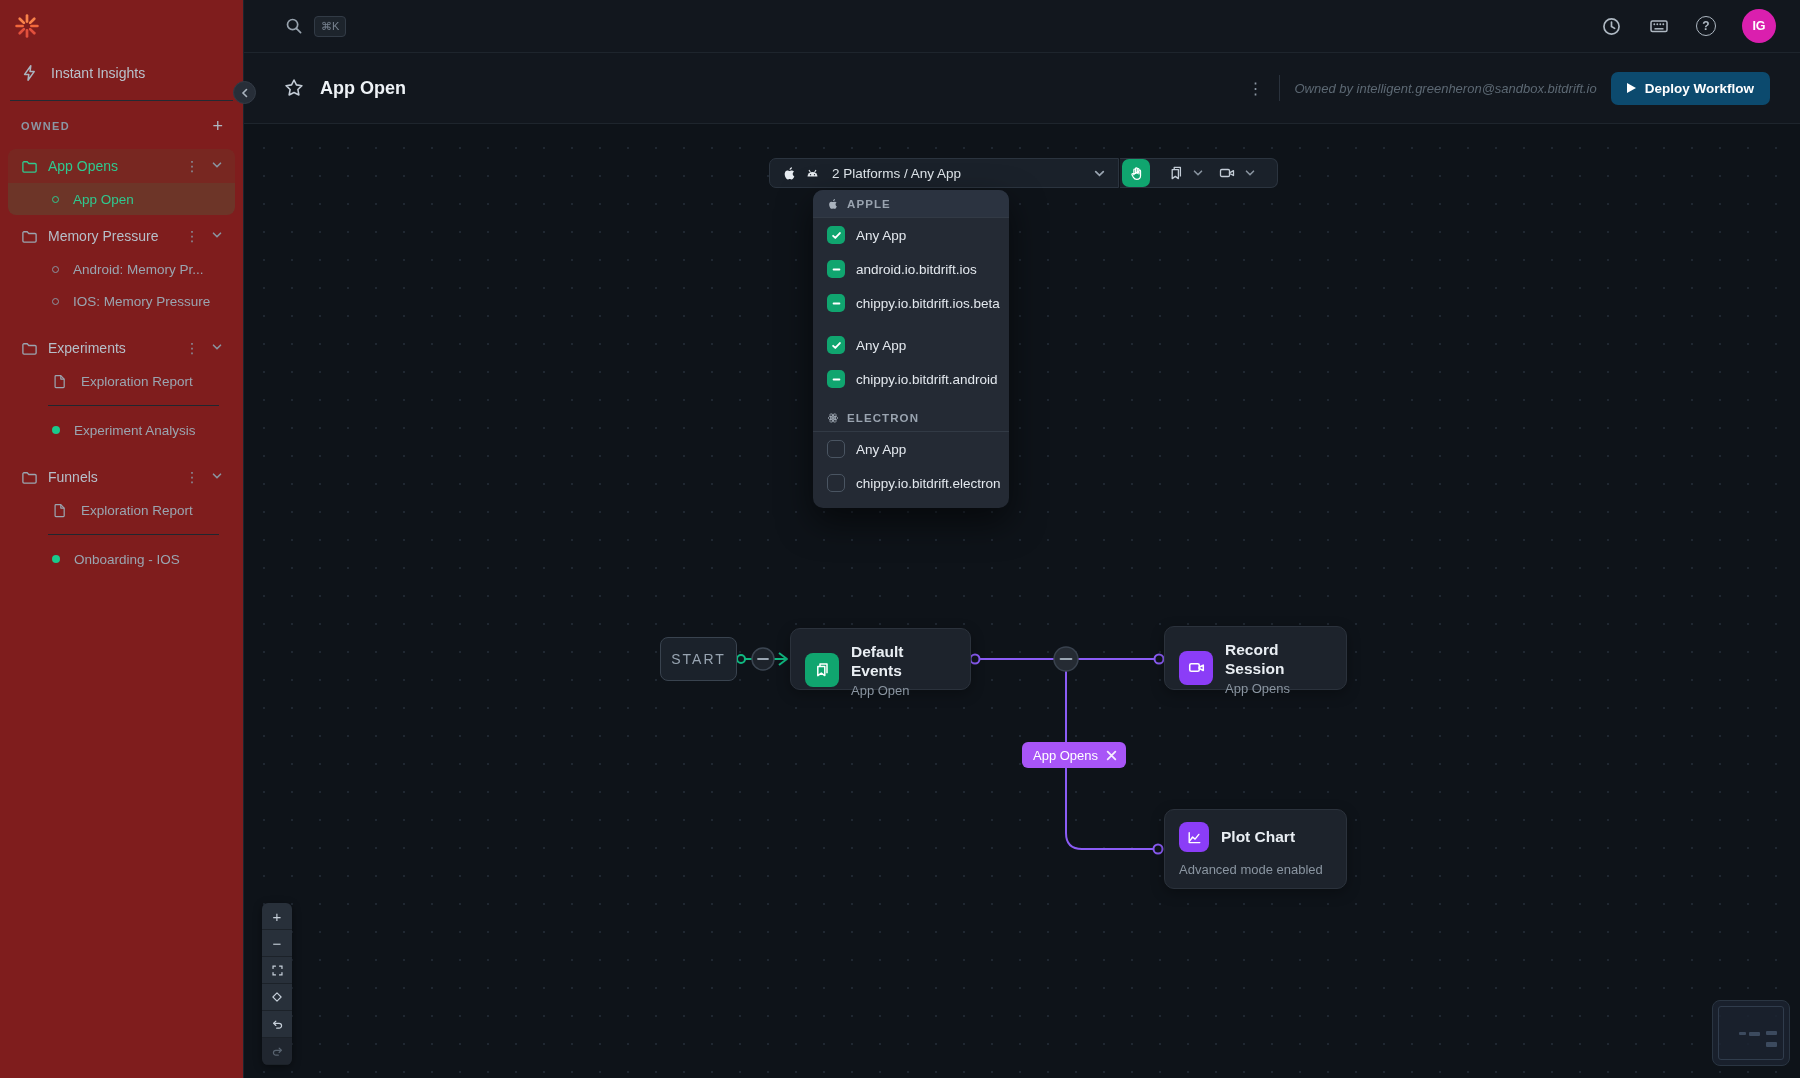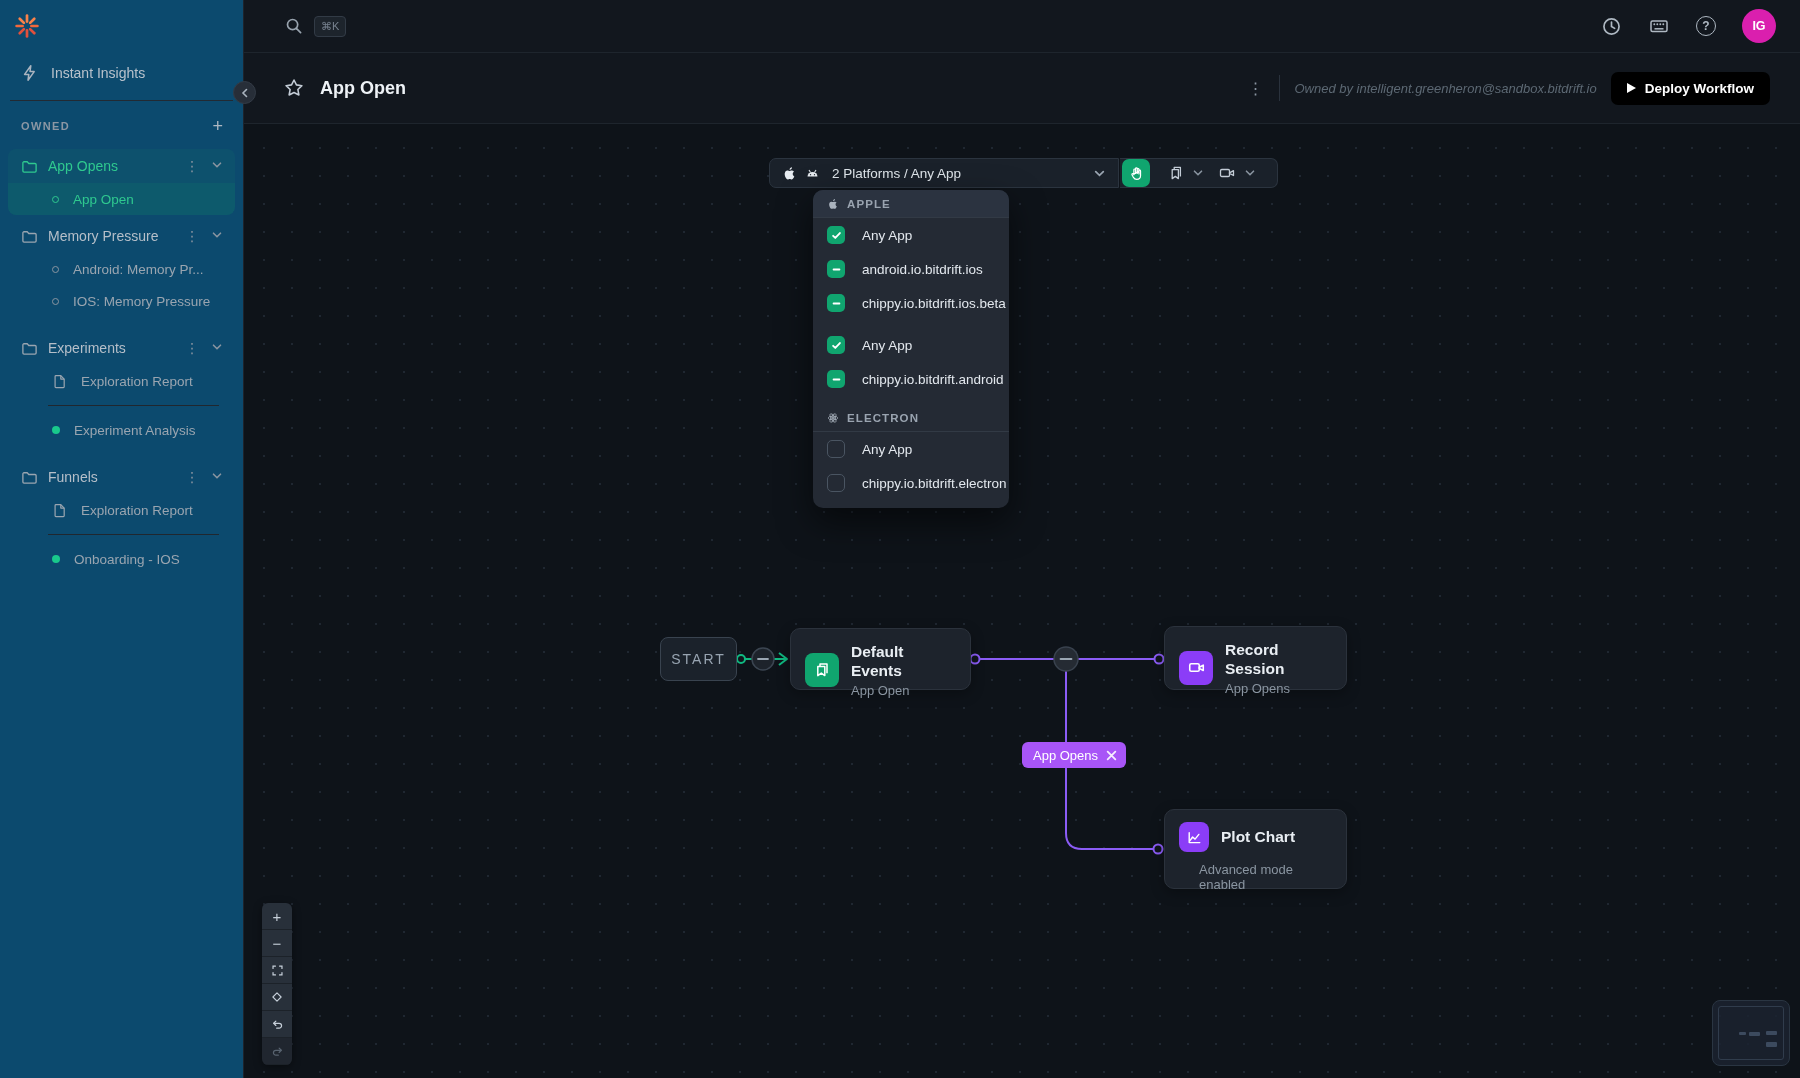--- a/index.html
+++ b/index.html
@@ -1,21 +1,21 @@
 <!DOCTYPE html>
 <html><head>
 <meta charset="utf-8">
 <style>
   * { box-sizing: border-box; margin: 0; padding: 0; }
   html,body { width:1800px; height:1078px; overflow:hidden; background:#0f141a;
     font-family:"Liberation Sans", sans-serif; color:#dfe5ec; }
   .app { display:flex; width:1800px; height:1078px; position:relative; }
 
   
-  .sidebar { width:244px; height:100%; background:#0c4a6e; flex:0 0 244px;
+  .sidebar { width:244px; height:100%; background:#7f1d1d; flex:0 0 244px;
     border-right:1px solid #1d242d; position:relative; z-index:5; }
   .logo-wrap { padding:12px 0 4px 13px; }
   .product-row { display:flex; align-items:center; gap:12px; padding:16px 20px 18px 21px; color:#b9c2cc; font-size:14px; }
   .side-divider { height:1px; background:#222a33; margin:0 10px; }
   .owned-row { display:flex; align-items:center; justify-content:space-between; padding:16px 20px 10px 21px; }
   .owned-label { font-size:11px; font-weight:700; letter-spacing:1.4px; color:#8b97a4; }
   .plus-btn { color:#aeb8c2; font-size:18px; line-height:1; cursor:pointer; }
   .group { margin:4px 8px; border-radius:8px; }
   .group.selected { background:rgba(23,178,106,0.07); }
   .folder-row { display:flex; align-items:center; height:34px; padding:0 12px 0 13px; gap:10px;
@@ -84,40 +84,40 @@
   .tool-icon { color:#c3ccd6; display:flex; cursor:pointer; padding:0 6px; }
   .tool-chev { color:#8a95a1; display:flex; cursor:pointer; padding:0 8px 0 2px; }
 
   
   .menu { position:absolute; left:569px; top:66px; width:196px; background:#242a34; border-radius:10px;
     box-shadow:0 14px 34px rgba(0,0,0,.55); overflow:hidden; z-index:8; }
   .menu-header { height:28px; display:flex; align-items:center; gap:8px; padding:0 14px;
     font-size:11.5px; font-weight:700; letter-spacing:1.1px; color:#9aa4b0; border-bottom:1px solid #323a45; }
   .menu-header.hl { background:#2b3340; }
   .menu-header .mh-icon { color:#aab3be; display:flex; }
-  .menu-item { height:34px; display:flex; align-items:center; gap:17px; padding:0 14px; font-size:13.5px;
+  .menu-item { height:34px; display:flex; align-items:center; gap:11px; padding:0 14px; font-size:13.5px;
     color:#e3e8ee; cursor:pointer; }
   .cb { width:18px; height:18px; border-radius:5px; flex:0 0 18px; display:flex; align-items:center; justify-content:center; }
   .cb.checked, .cb.indeterminate { background:#10a56f; }
   .cb.unchecked { border:1.6px solid #4a5562; background:transparent; }
   .menu-pad { height:8px; }
 
   
   .node { position:absolute; background:#1d232c; border:1px solid #2b323c; border-radius:10px;
     box-shadow:0 4px 14px rgba(0,0,0,.3); cursor:pointer; z-index:4; }
   .node-row { display:flex; align-items:center; gap:12px; padding:13px 14px; }
   .node-icon { width:34px; height:34px; border-radius:8px; display:flex; align-items:center; justify-content:center; flex:0 0 34px; }
   .node-title { font-size:15.5px; font-weight:600; color:#e9eef3; line-height:1.25; }
   .node-sub { font-size:13px; color:#8a95a1; margin-top:2px; }
   .start-node { position:absolute; left:416px; top:513px; width:77px; height:44px; background:#1b222b;
     border:1.5px solid #39434f; border-radius:8px; display:flex; align-items:center; justify-content:center;
     font-size:14px; letter-spacing:2px; color:#98a4b1; font-weight:500; cursor:pointer; z-index:4; }
   .plot-node { padding:12px 19px 12px 14px; }
   .plot-top { display:flex; align-items:center; gap:12px; }
-  .plot-sub { font-size:13px; color:#8a95a1; margin-top:10px;margin-left:20px; }
+  .plot-sub { font-size:13px; color:#8a95a1; margin-top:10px; }
 
   .edge-badge { position:absolute; left:778px; top:618px; height:26px; border-radius:6px;
     display:flex; align-items:center; gap:8px; padding:0 9px 0 11px; font-size:13px; font-weight:500; color:#fff;
     cursor:pointer; z-index:6; }
   .badge-x { display:flex; cursor:pointer; opacity:.9; }
 
   
   .controls { position:absolute; left:18px; top:779px; width:30px; border-radius:6px; overflow:hidden;
     box-shadow:0 2px 8px rgba(0,0,0,.4); z-index:6; }
   .ctrl-btn { width:30px; height:27px; background:#28303a; border:none; border-bottom:1px solid #1c2229;
@@ -318,21 +318,21 @@
         <svg width="20" height="20" viewBox="0 0 18 18" fill="none" stroke="currentColor" stroke-width="1.4" stroke-linejoin="round">
           <path d="M9 1.8l2.2 4.4 4.9.7-3.6 3.5.9 4.9L9 13l-4.4 2.3.9-4.9L1.9 6.9l4.9-.7z"></path>
         </svg>
       </span>
       <span class="page-title">App Open</span>
       <span class="ph-spacer"></span>
       <span class="ph-right">
         <span class="kebab" style="font-size:16px;">⋮</span>
         <span class="vdiv"></span>
         <span class="owner">Owned by intelligent.greenheron@sandbox.bitdrift.io</span>
-        <button class="deploy-btn" style="background:#000000;">
+        <button class="deploy-btn" style="background:#0c4a6e;">
           <span class="play-tri"></span>
           <span>Deploy Workflow</span>
         </button>
       </span>
     </div>
 
     <div class="canvas">
 
       <svg class="edges" viewBox="0 0 1556 954">
 

